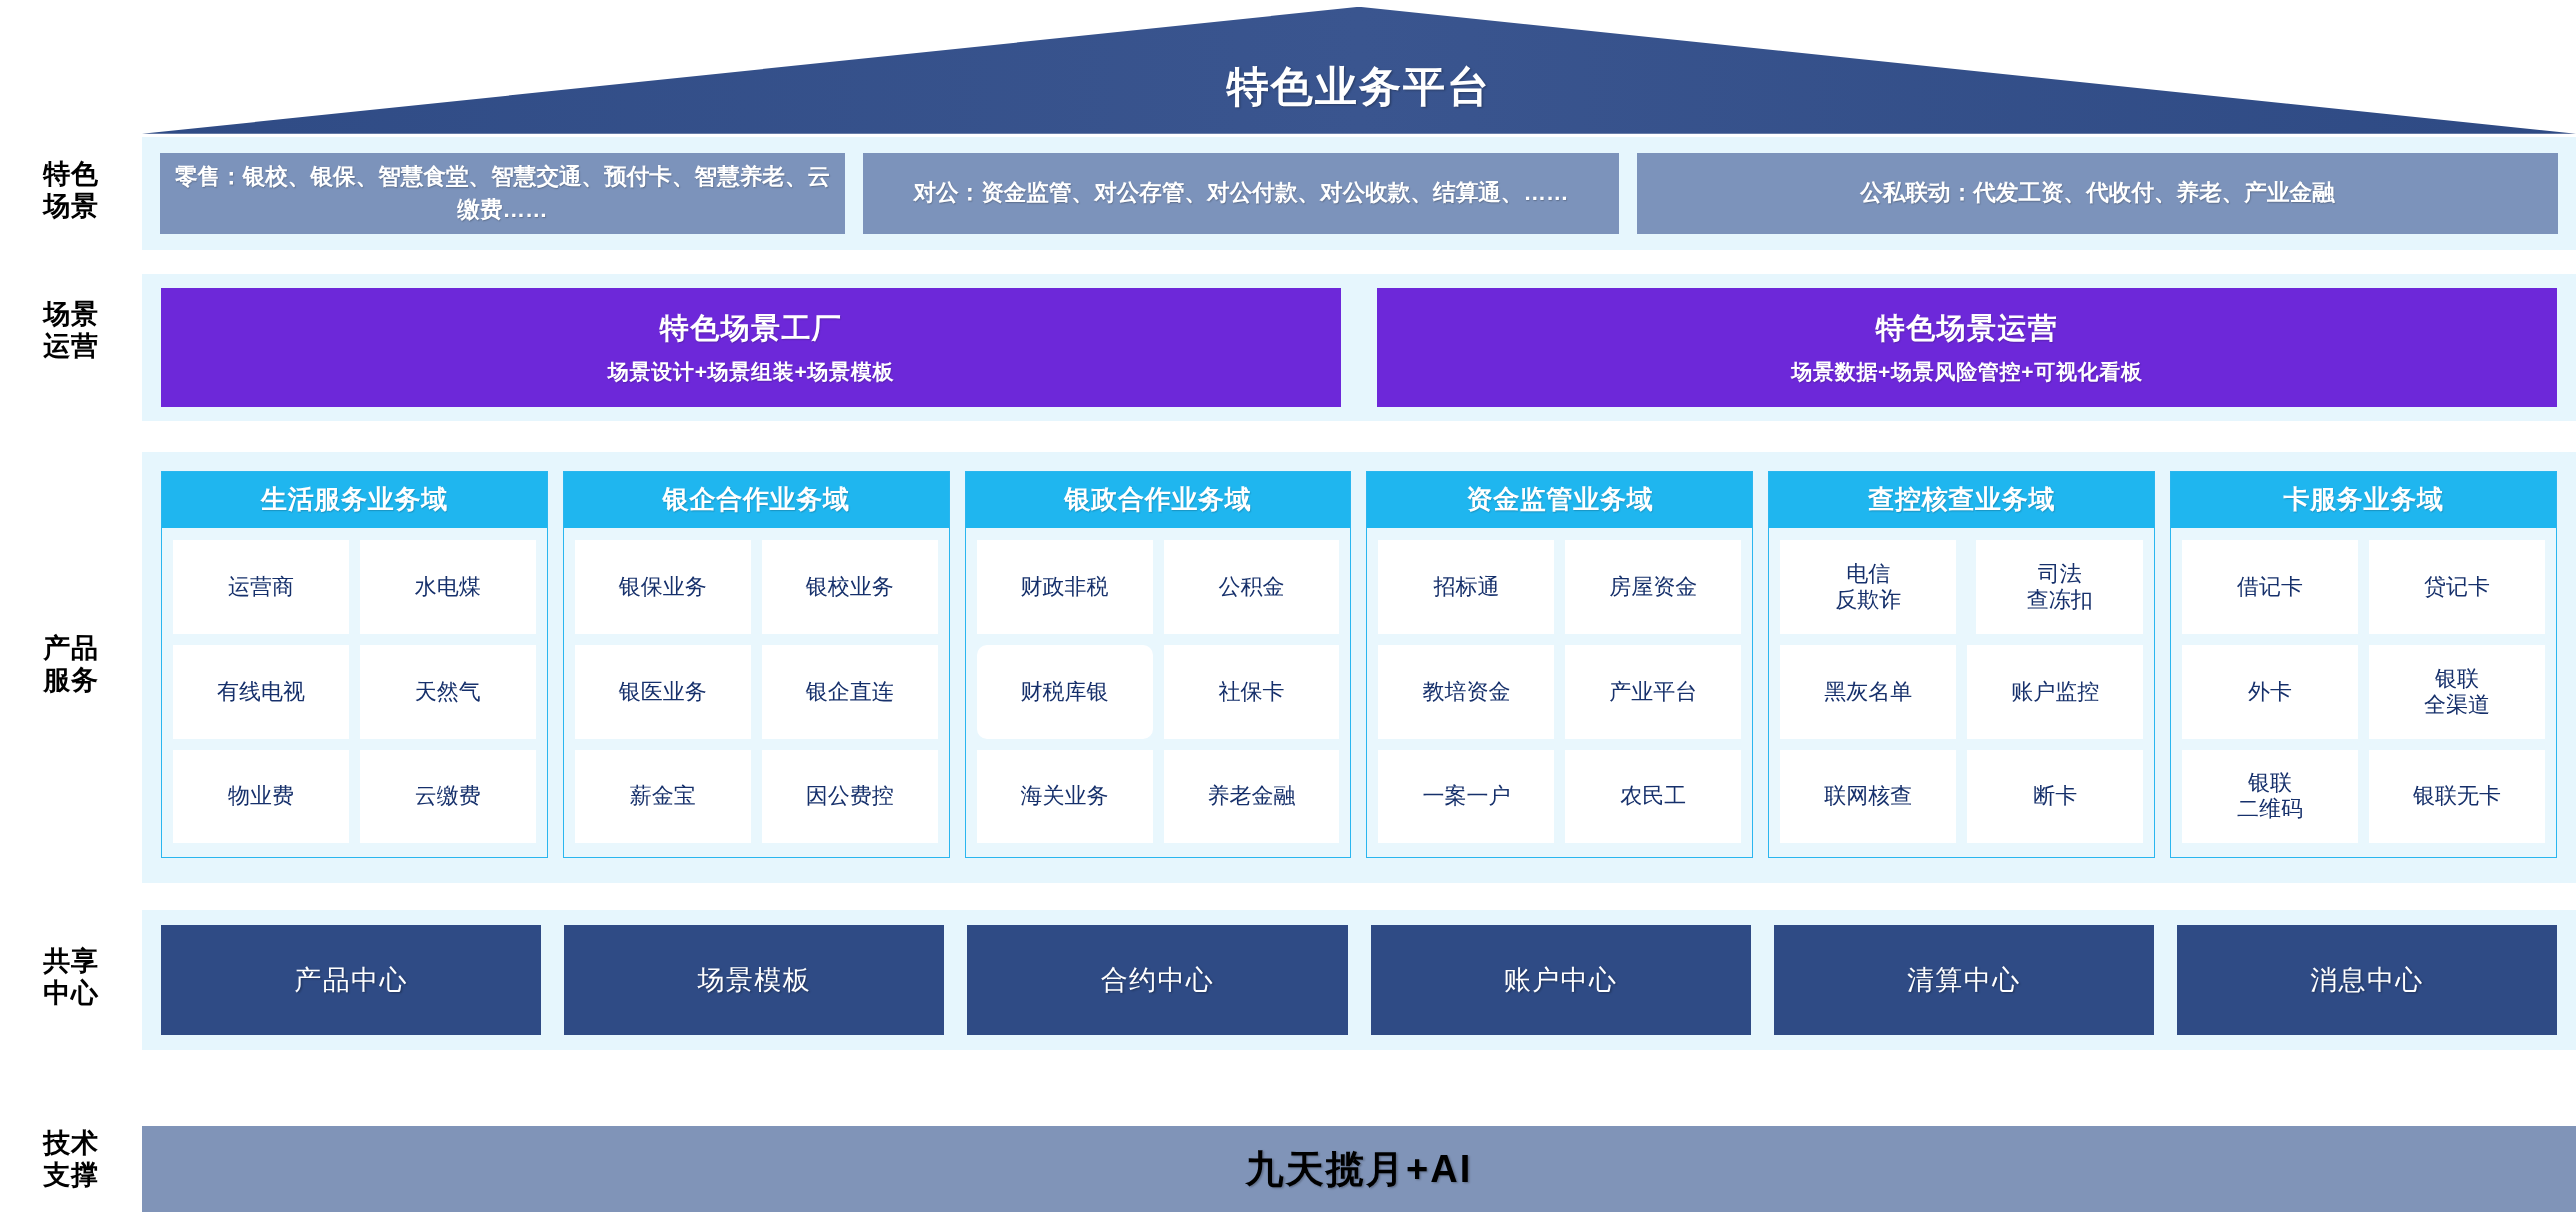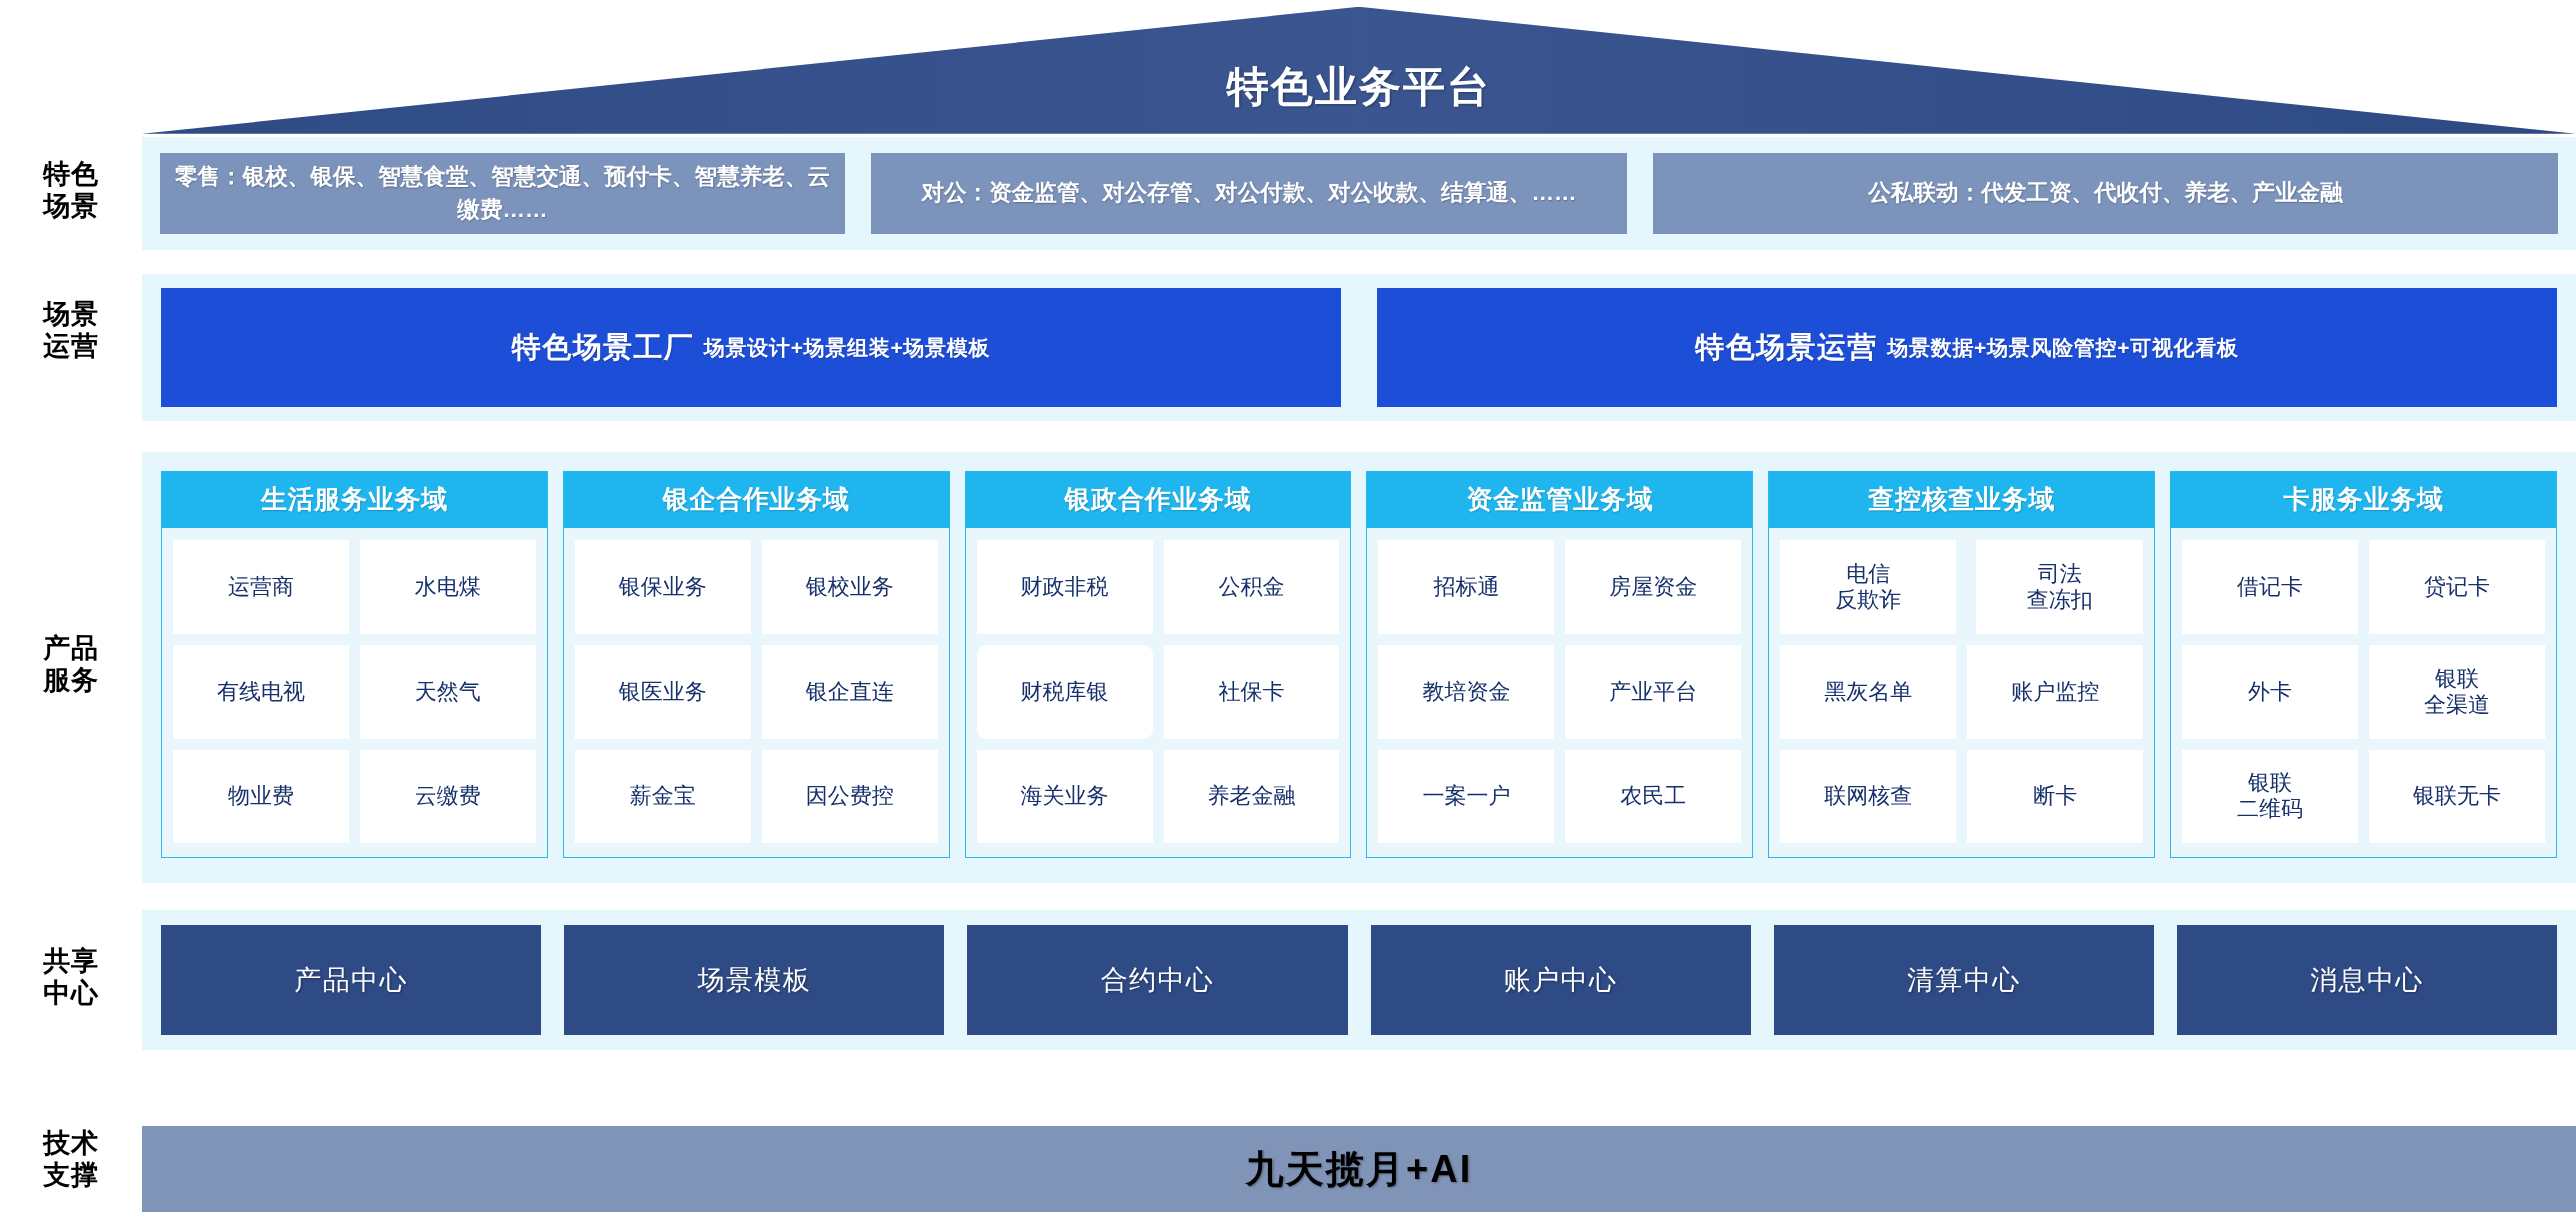--- a/index.html
+++ b/index.html
@@ -46,21 +46,21 @@
   
   .band {
     position: absolute;
     background: #e6f6fd;
   }
 
   
   #band-scene  { left: 142px; top: 137px; width: 2434px; height: 113px; }
   .scene-row {
     position: absolute; left: 0; top: 0; right: 0; bottom: 0;
-    display: flex; align-items: flex-start; gap: 26px;
+    display: flex; align-items: flex-start; gap: 18px;
     padding: 16px 18px;
   }
   .scene-box {
     background: #7c93bb;
     color: #ffffff;
     font-size: 22.6px;
     font-weight: bold;
     line-height: 1.42;
     display: flex; align-items: center; justify-content: center;
     text-align: center;
@@ -75,23 +75,23 @@
   
   #band-ops { left: 142px; top: 274px; width: 2434px; height: 147px; }
   .ops-row {
     position: absolute; inset: 0;
     display: flex; align-items: center; gap: 36px;
     padding: 13.7px 19px;
   }
   .ops-box {
     flex: 1 1 0;
     height: 100%;
-    background: #1d4ed8;
-    color: #ffffff;
-    display: flex; flex-direction: row;
+    background: #6d28d9;
+    color: #ffffff;
+    display: flex; flex-direction: column;
     align-items: center; justify-content: center;
     gap: 9.6px;
     text-shadow: 0.7px 0.7px 1.4px rgba(0,0,0,.2);
   }
   .ops-title { font-size: 29px; font-weight: bold; letter-spacing: 1.4px; }
   .ops-sub   { font-size: 21px; font-weight: bold; letter-spacing: 0.7px; }
 
   
   #band-prod { left: 142px; top: 452px; width: 2434px; height: 431px; }
   .prod-row {

